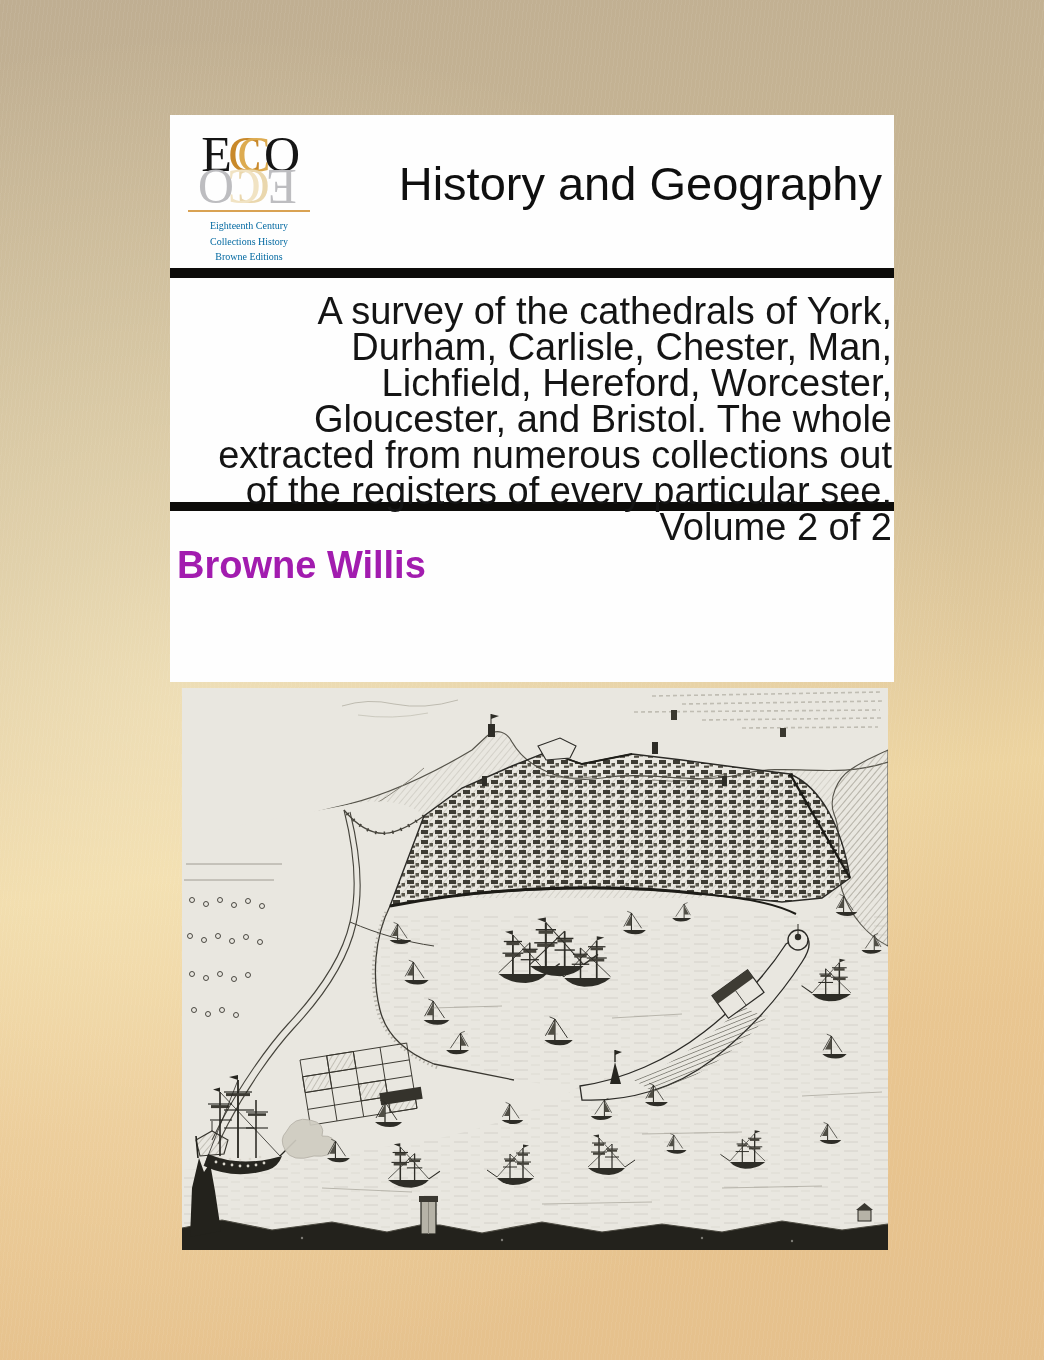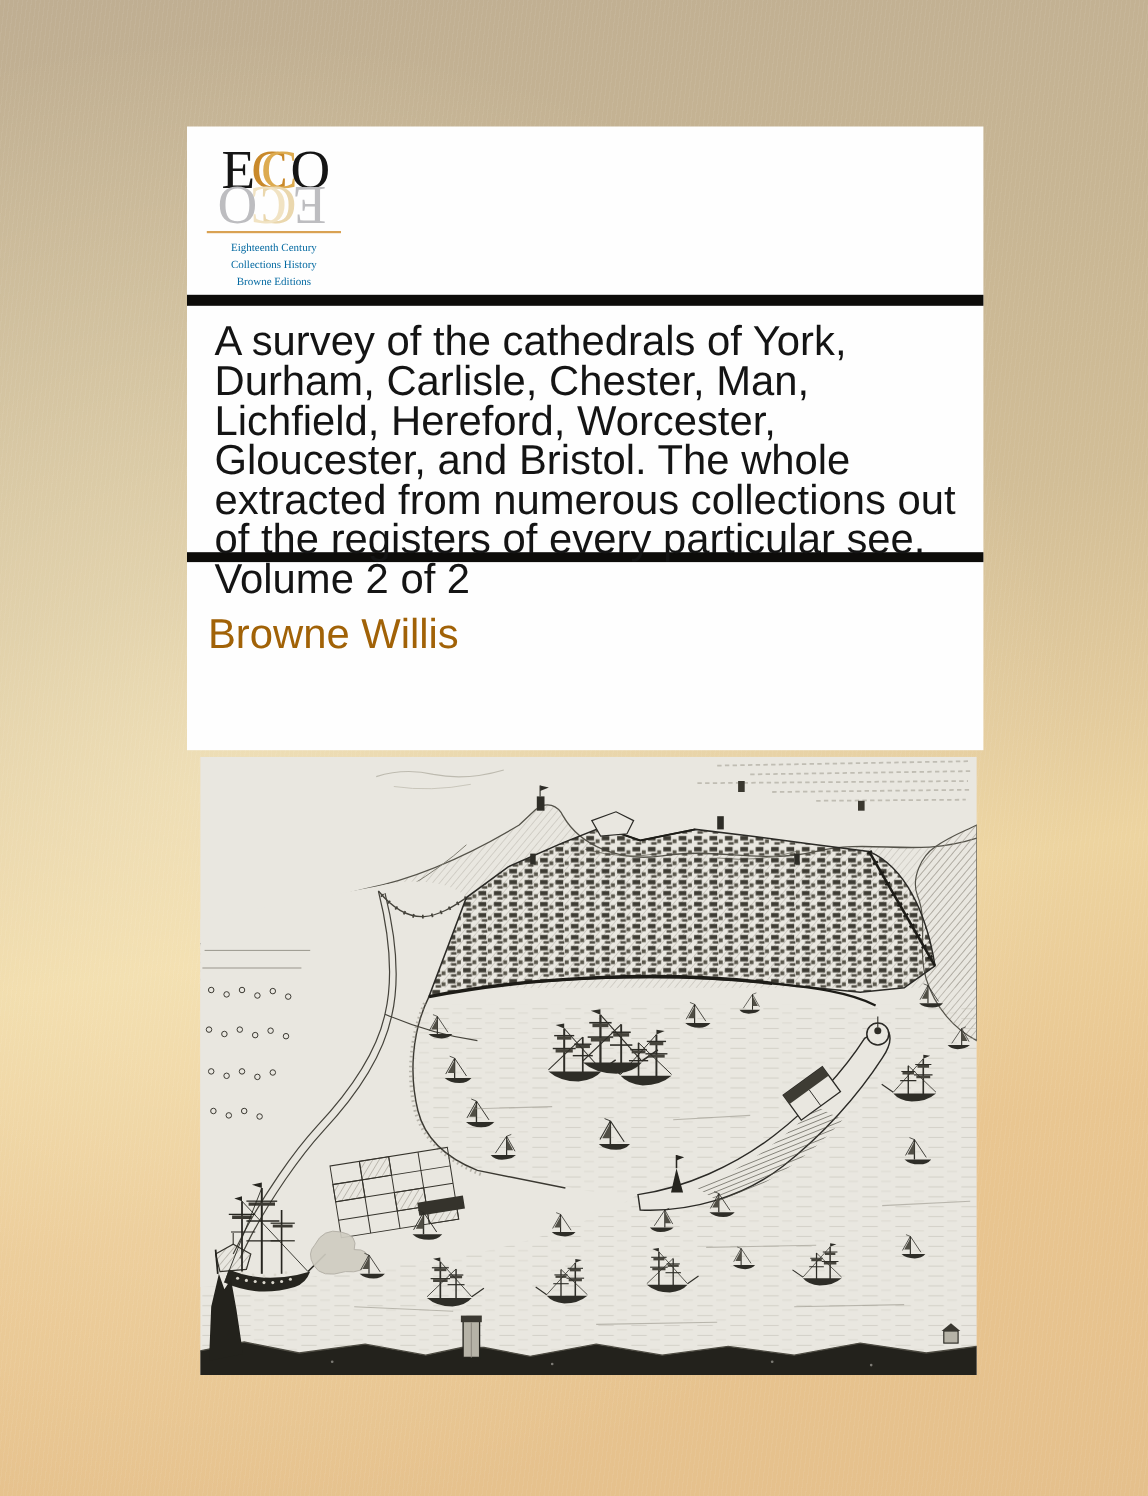--- a/index.html
+++ b/index.html
@@ -39,45 +39,46 @@
   .logo-rule{height:2px;background:#d9a253;margin:4px 2px 6px 2px;}
   .tagline{
     font-family:"Liberation Serif",serif;font-size:10px;line-height:15.5px;color:#0369a1;
   }
   .category{
     margin:0 12px 0 auto;align-self:center;transform:translateY(-8px);
     font-size:47px;font-weight:normal;color:#0f0f0f;letter-spacing:0;white-space:nowrap;
   }
   .bar{height:10px;background:#0d0c0a;}
   .bar.thin{height:9px;}
-  .title-block{height:224px;box-sizing:border-box;padding:15px 2px 0 25px;}
+  .title-block{height:224px;box-sizing:border-box;padding:15px 2px 0 25px;text-align:right;}
   .book-title{
     margin:0;font-size:38px;line-height:36px;font-weight:normal;color:#141414;
     max-width:714px;letter-spacing:0;
   }
   .author-block{height:123px;box-sizing:border-box;padding:33px 0 0 7px;}
-  .book-author{margin:12px;font-size:38px;font-weight:normal;color:#a16207;}
+  .book-author{margin:0;font-size:38px;font-weight:bold;color:#a21caf;}
   .engraving{
     position:absolute;left:182px;top:688px;width:706px;height:562px;margin:0;z-index:2;
   }
   .engraving svg{display:block;width:706px;height:562px;}
 </style>
 </head>
 <body>
 
 <section class="panel">
   <header class="panel-header">
     <div class="logo">
       <div class="ecco"><span class="le">E</span><span class="lc1">C</span><span class="lc2">C</span><span class="lo">O</span></div>
       <div class="ecco-reflection"><span class="le">E</span><span class="lc1">C</span><span class="lc2">C</span><span class="lo">O</span></div>
       <div class="logo-rule"></div>
       <div class="tagline">Eighteenth Century</div>
       <div class="tagline">Collections History</div>
       <div class="tagline">Browne Editions</div>
     </div>
+    <h1 class="category">History and Geography</h1>
   </header>
   <div class="bar"></div>
   <div class="title-block">
     <h2 class="book-title">A survey of the cathedrals of York, Durham, Carlisle, Chester, Man, Lichfield, Hereford, Worcester, Gloucester, and Bristol. The whole extracted from numerous collections out of the registers of every particular see. Volume 2 of 2</h2>
   </div>
   <div class="bar thin"></div>
   <div class="author-block">
     <p class="book-author">Browne Willis</p>
   </div>
 </section>

